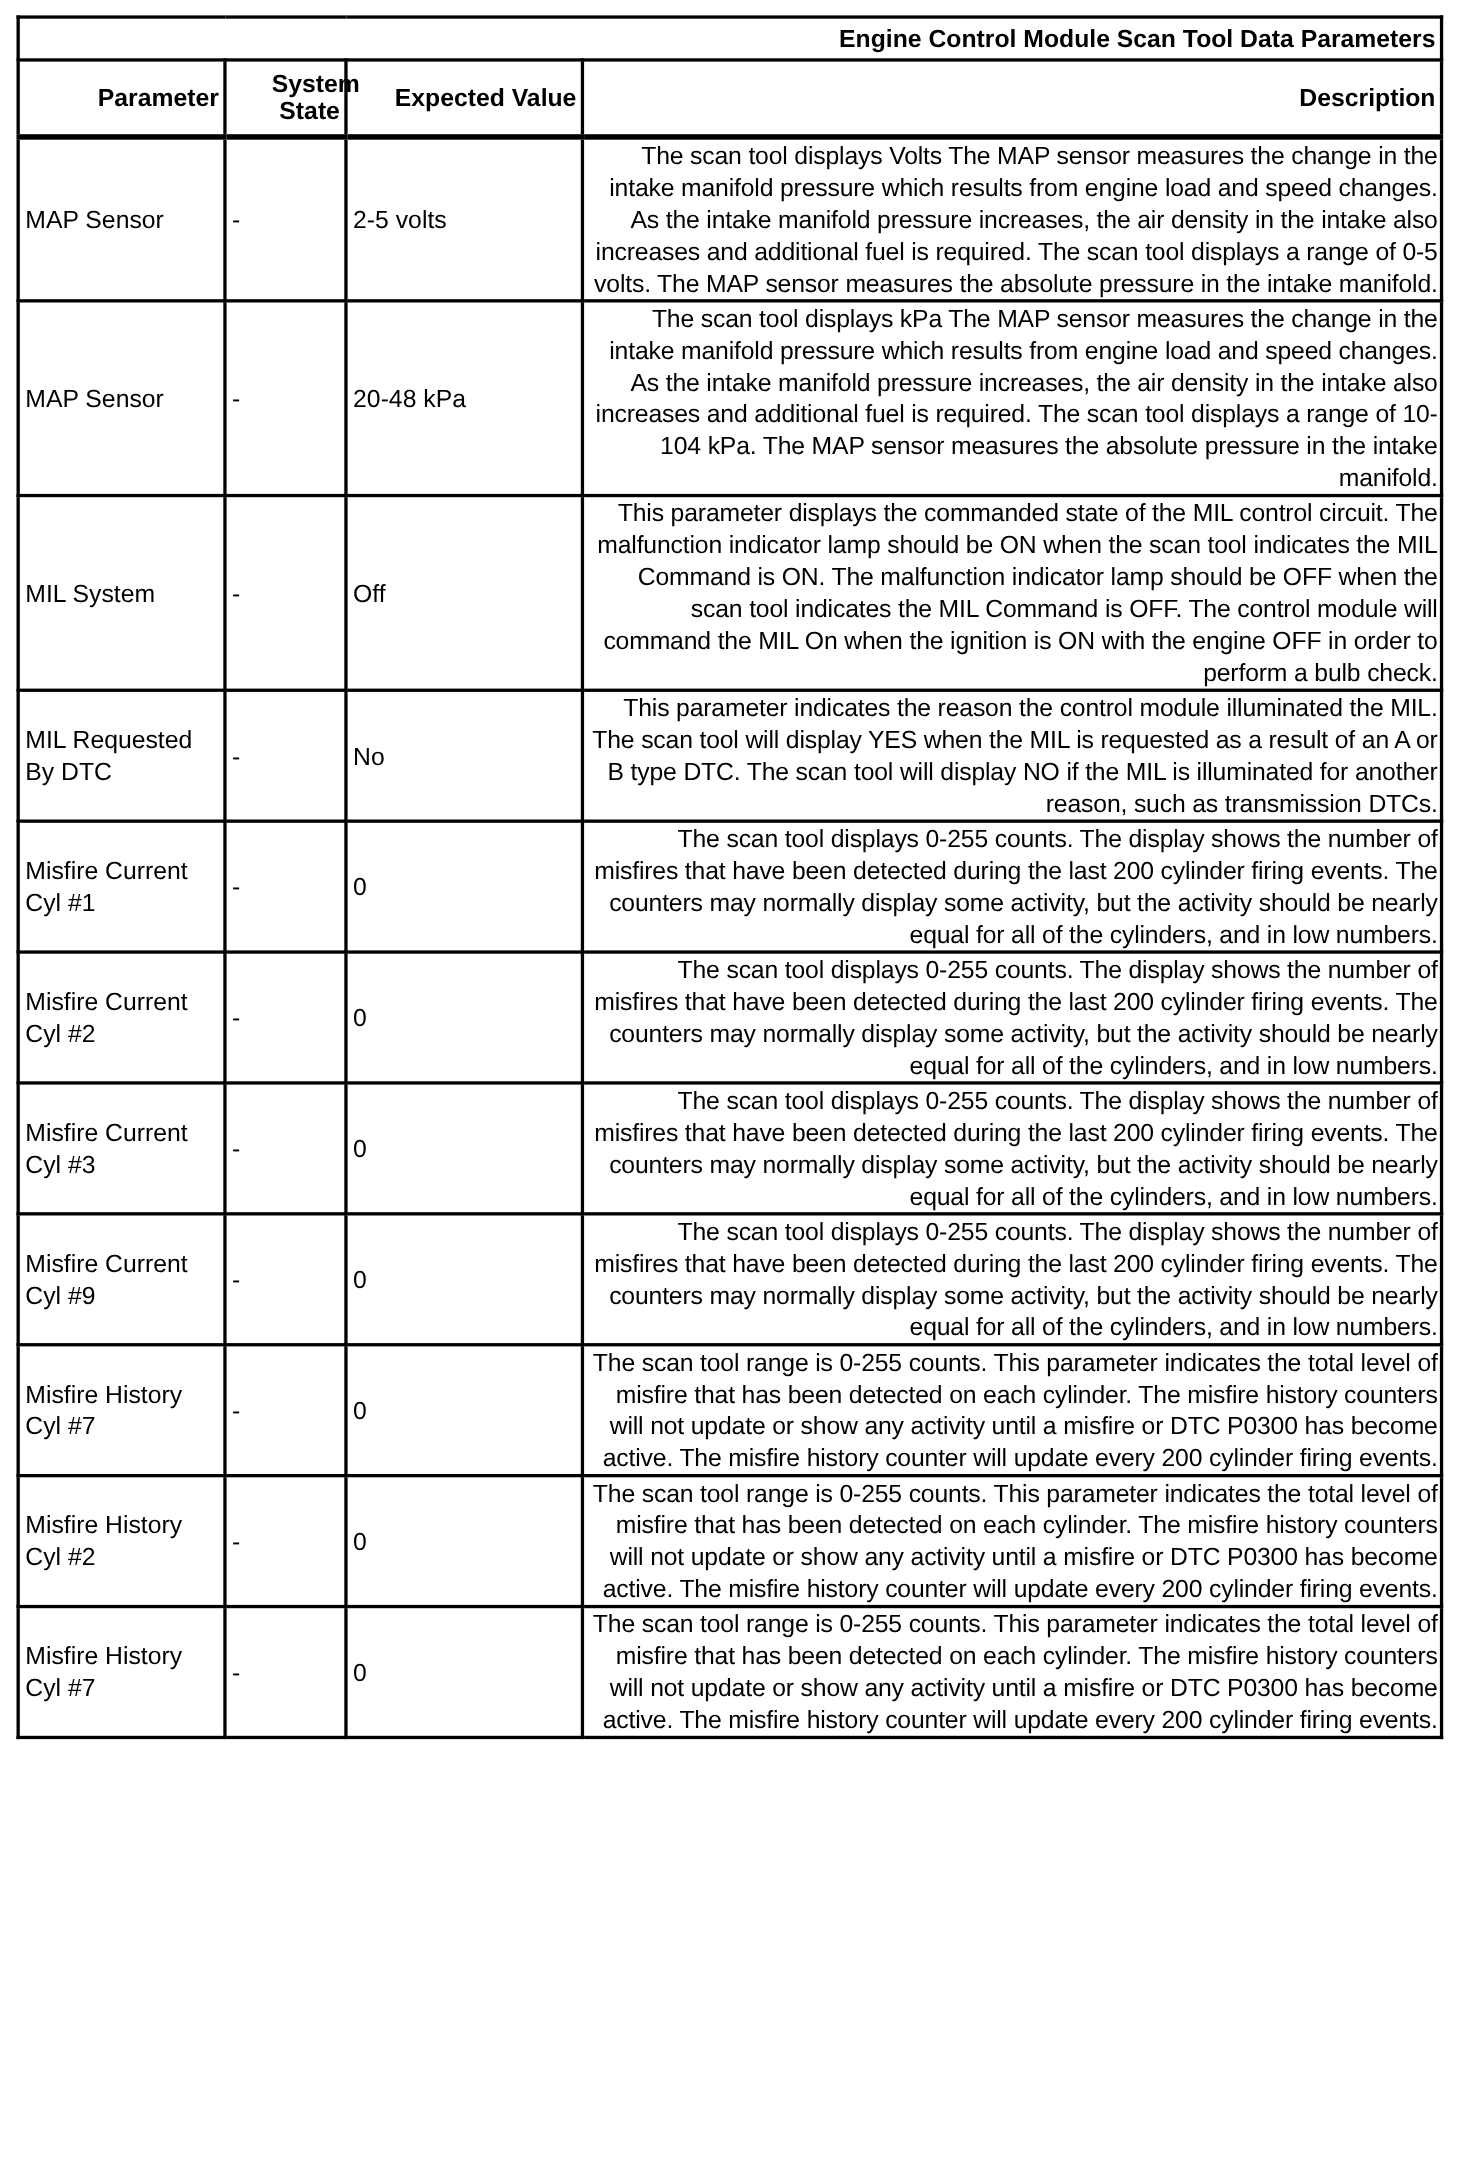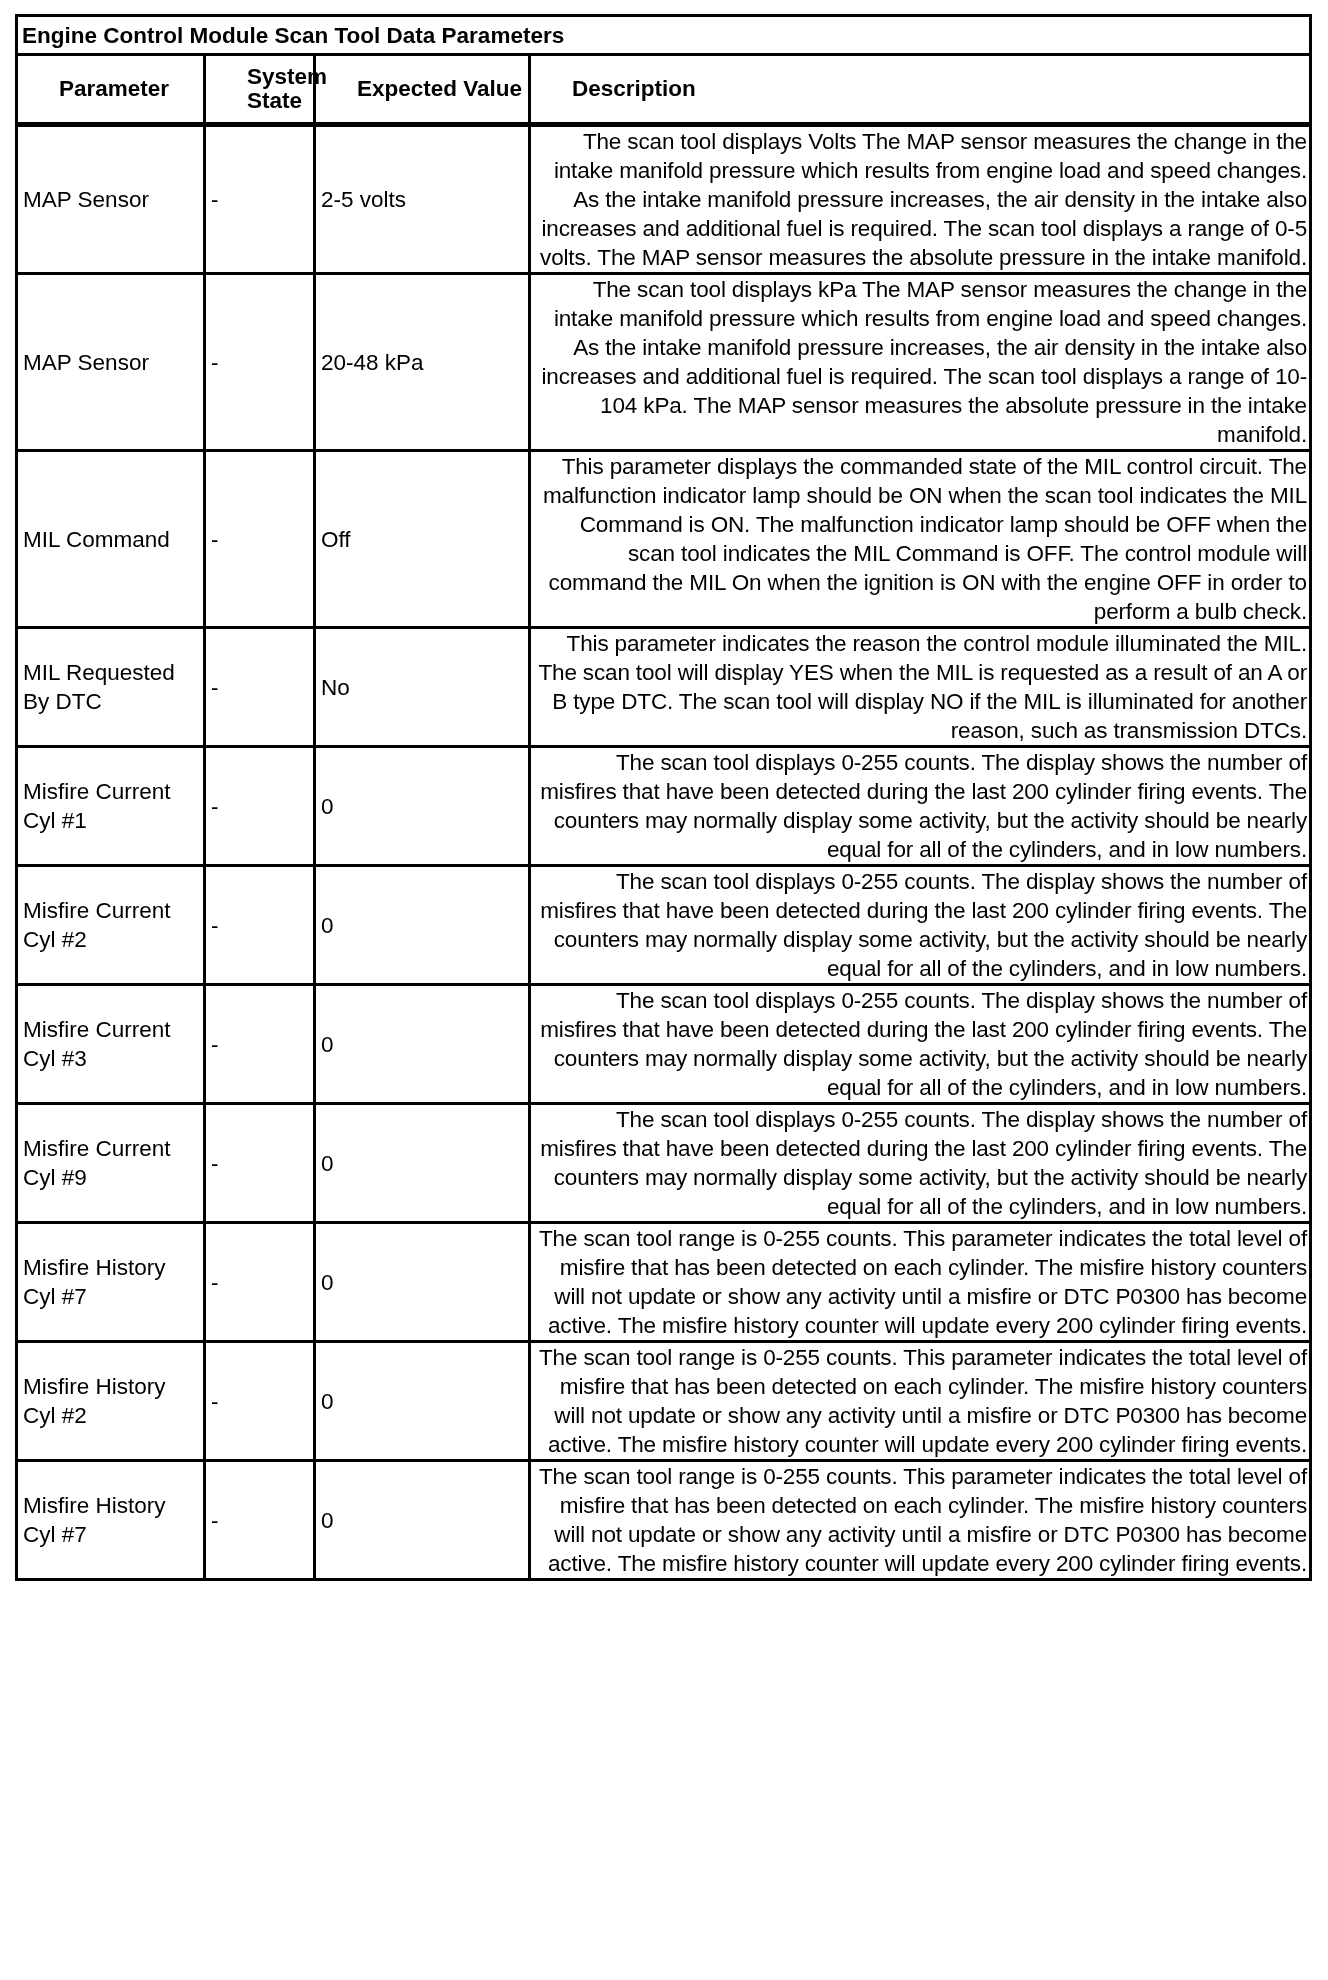--- a/index.html
+++ b/index.html
@@ -25,21 +25,21 @@
     }
     table.params td, table.params th {
       border: 3px solid #000;
       vertical-align: middle;
       font-size: 22.5px;
       line-height: 29px;
       padding: 0 2px 0 5px;
     }
     table.params th {
       font-weight: bold;
-      text-align: left;
+      text-align: right;
       padding: 0 4px;
     }
     th.title-cell {
       height: 36px;
       font-size: 22px;
       line-height: 26px;
       border-bottom: 2px solid #000;
     }
     tr.head-row th {
       height: 66px;
@@ -87,21 +87,21 @@
       <td>2-5 volts</td>
       <td class="desc">The scan tool displays Volts The MAP sensor measures the change in the intake manifold pressure which results from engine load and speed changes. As the intake manifold pressure increases, the air density in the intake also increases and additional fuel is required. The scan tool displays a range of 0-5 volts. The MAP sensor measures the absolute pressure in the intake manifold.</td>
     </tr>
     <tr>
       <td>MAP Sensor</td>
       <td>-</td>
       <td>20-48 kPa</td>
       <td class="desc">The scan tool displays kPa The MAP sensor measures the change in the intake manifold pressure which results from engine load and speed changes. As the intake manifold pressure increases, the air density in the intake also increases and additional fuel is required. The scan tool displays a range of 10-104 kPa. The MAP sensor measures the absolute pressure in the intake manifold.</td>
     </tr>
     <tr>
-      <td>MIL Command</td>
+      <td>MIL System</td>
       <td>-</td>
       <td>Off</td>
       <td class="desc">This parameter displays the commanded state of the MIL control circuit. The malfunction indicator lamp should be ON when the scan tool indicates the MIL Command is ON. The malfunction indicator lamp should be OFF when the scan tool indicates the MIL Command is OFF. The control module will command the MIL On when the ignition is ON with the engine OFF in order to perform a bulb check.</td>
     </tr>
     <tr>
       <td>MIL Requested By DTC</td>
       <td>-</td>
       <td>No</td>
       <td class="desc">This parameter indicates the reason the control module illuminated the MIL. The scan tool will display YES when the MIL is requested as a result of an A or B type DTC. The scan tool will display NO if the MIL is illuminated for another reason, such as transmission DTCs.</td>
     </tr>

